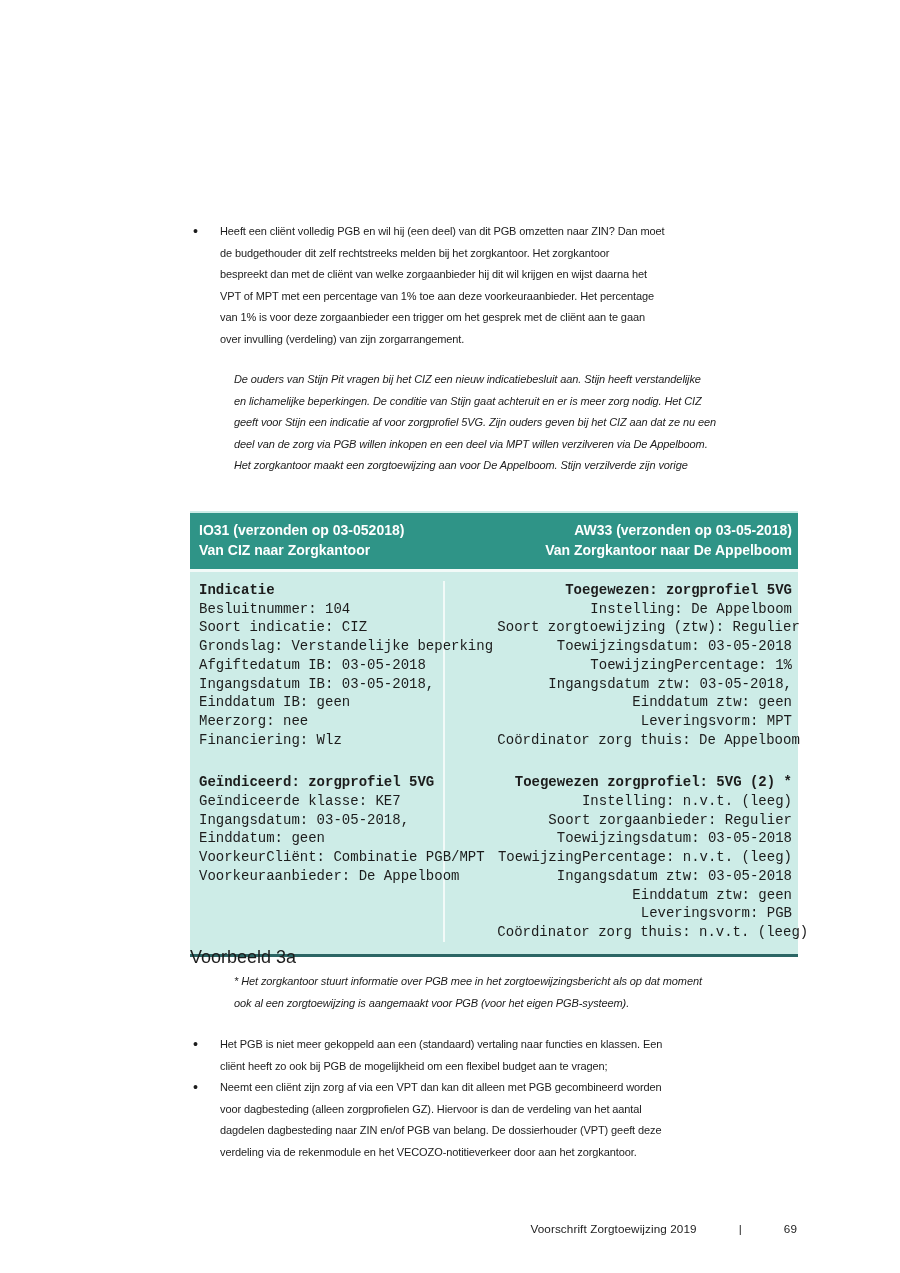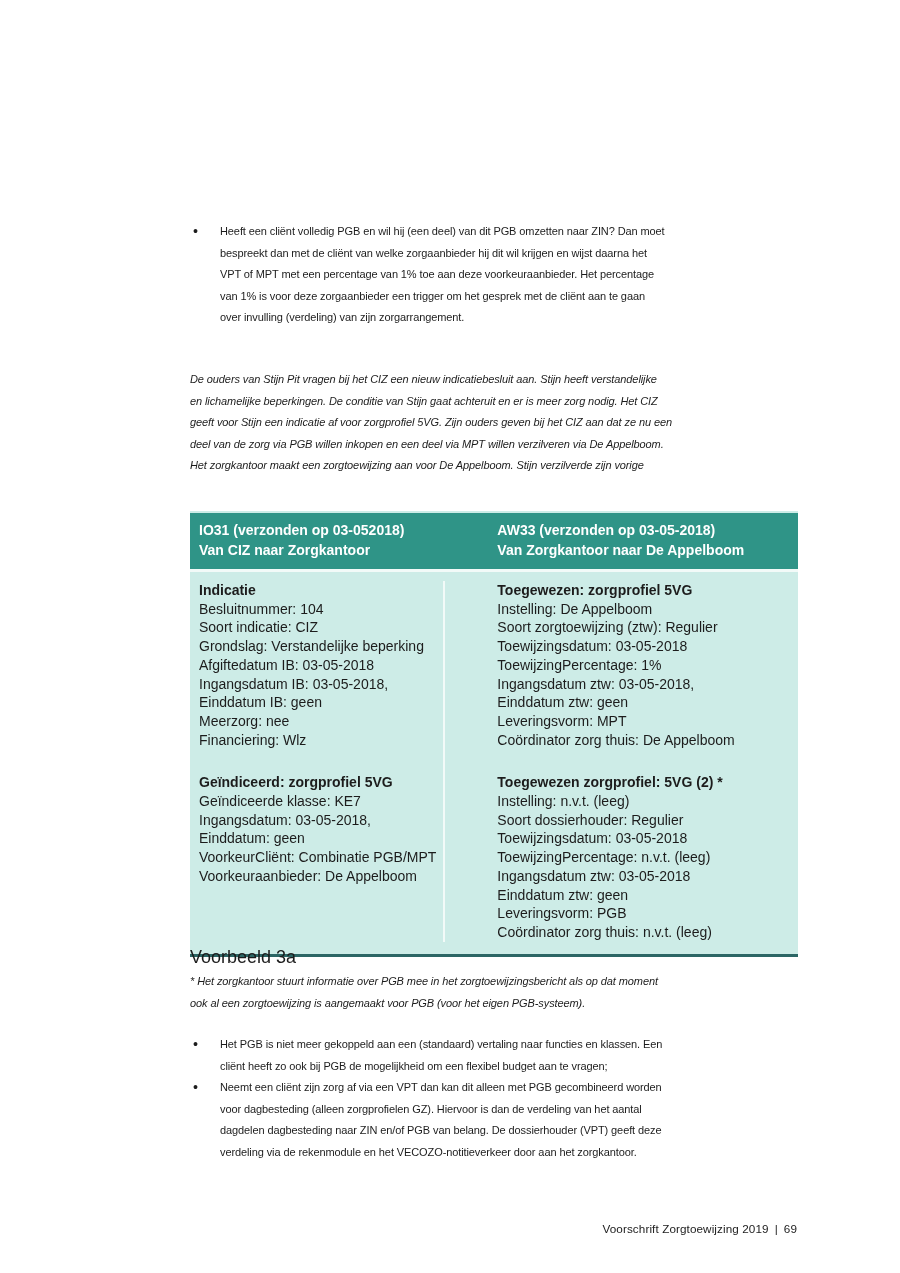--- a/index.html
+++ b/index.html
@@ -18,58 +18,59 @@
   .abs{position:absolute;left:190px;width:610px;}
 
   
   .bullet-list{list-style:none;}
   .bullet-list li{position:relative;padding-left:30px;}
   .bullet-list .marker{
     position:absolute;left:3px;top:0;font-size:14.3px;line-height:21.5px;
   }
   .para-lines .tline{font-size:11px;line-height:21.5px;letter-spacing:-0.1px;white-space:nowrap;}
 
-  .italic .tline{font-style:italic;}
+  .italic .tline{font-style:italic;margin-left:44px;}
 
   
   .ztable{border-top:2px solid var(--body-bg);}
   .thead{
     display:flex;background:var(--header-bg);color:#ffffff;font-weight:bold;
     padding:7px 0 9px 0;border-bottom:3px solid var(--divider);
   }
   .thead .hline{font-size:14px;line-height:20px;white-space:nowrap;}
   .cell-left{width:42%;padding-left:9px;padding-right:6px;}
-  .cell-right{width:58%;padding-left:52px;padding-right:6px;}
+  .cell-right{width:58%;padding-left:52px;padding-right:6px;text-align:right;}
   .tbody{
     display:flex;background:var(--body-bg);
     border-bottom:3px solid var(--bottom-border);
     padding:9px 0 12px 0;
   }
   .tbody .cell-left{border-right:2px solid var(--divider);}
-  .tbody .tline, .bheading{font-size:14px;line-height:18.7px;white-space:nowrap;}
+  .tbody .tline, .bheading{font-size:14px;line-height:18.7px;white-space:nowrap;font-family:Liberation Mono, monospace;}
   .bheading{font-weight:bold;}
   .sub-gap{}
   .block2{margin-top:24px;}
 
   .caption{font-size:18px;line-height:20px;}
 
   .footer{
     position:absolute;top:1222px;right:100px;font-size:11.7px;color:#222222;
     letter-spacing:0.1px;
   }
-  .footer span{padding:0 3px;}
+  .footer span{padding:0 3px;margin-left:36px;}
 </style>
 </head>
 <body>
 
 <ul class="bullet-list abs" style="top:221px;">
   <li>
     <span class="marker">•</span>
     <div class="para-lines">
         <div class="tline">Heeft een cliënt volledig PGB en wil hij (een deel) van dit PGB omzetten naar ZIN? Dan moet</div>
+        <div class="tline">de budgethouder dit zelf rechtstreeks melden bij het zorgkantoor. Het zorgkantoor</div>
         <div class="tline">bespreekt dan met de cliënt van welke zorgaanbieder hij dit wil krijgen en wijst daarna het</div>
         <div class="tline">VPT of MPT met een percentage van 1% toe aan deze voorkeuraanbieder. Het percentage</div>
         <div class="tline">van 1% is voor deze zorgaanbieder een trigger om het gesprek met de cliënt aan te gaan</div>
         <div class="tline">over invulling (verdeling) van zijn zorgarrangement.</div>
       </div>
   </li>
 </ul>
 
 <div class="abs para-lines italic" style="top:369px;">
     <div class="tline">De ouders van Stijn Pit vragen bij het CIZ een nieuw indicatiebesluit aan. Stijn heeft verstandelijke</div>
@@ -129,21 +130,21 @@
             <div class="tline">Ingangsdatum ztw: 03-05-2018,</div>
             <div class="tline">Einddatum ztw: geen</div>
             <div class="tline">Leveringsvorm: MPT</div>
             <div class="tline">Coördinator zorg thuis: De Appelboom</div>
           </div>
       </div>
       <div class="block block2">
         <div class="bheading">Toegewezen zorgprofiel: 5VG (2) *</div>
         <div>
             <div class="tline">Instelling: n.v.t. (leeg)</div>
-            <div class="tline">Soort dossierhouder: Regulier</div>
+            <div class="tline">Soort zorgaanbieder: Regulier</div>
             <div class="tline">Toewijzingsdatum: 03-05-2018</div>
             <div class="tline">ToewijzingPercentage: n.v.t. (leeg)</div>
             <div class="tline">Ingangsdatum ztw: 03-05-2018</div>
             <div class="tline">Einddatum ztw: geen</div>
             <div class="tline">Leveringsvorm: PGB</div>
             <div class="tline">Coördinator zorg thuis: n.v.t. (leeg)</div>
           </div>
       </div>
     </div>
   </div>

